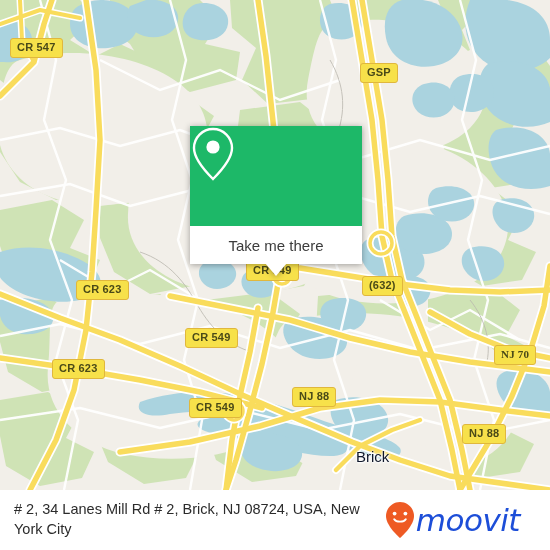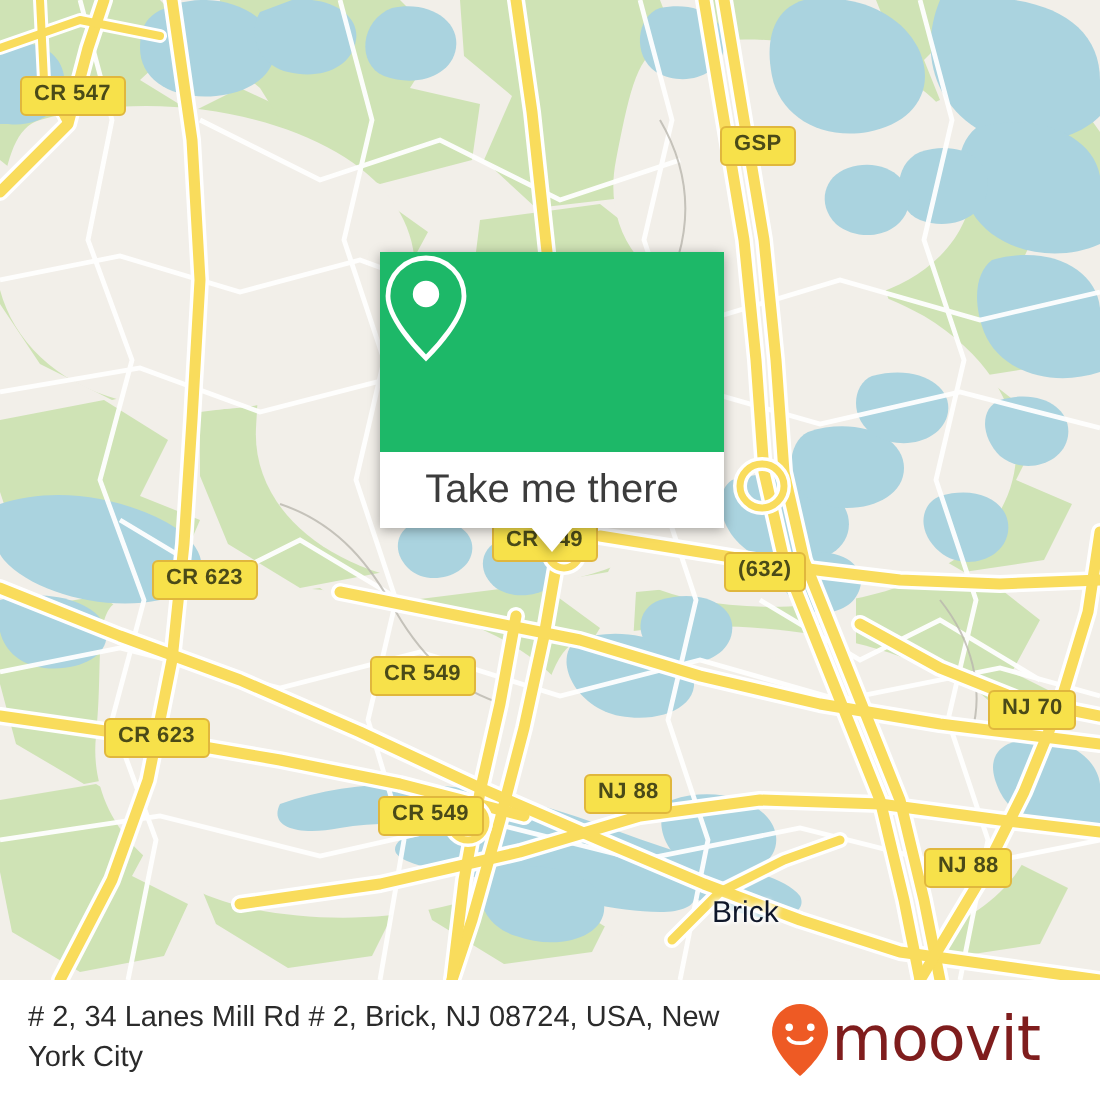--- a/index.html
+++ b/index.html
@@ -63,21 +63,21 @@
     align-items: center;
     justify-content: center;
   }
   #popup-footer {
     height: 38px;
     background: #FFFFFF;
     display: flex;
     align-items: center;
     justify-content: center;
     color: #3c3c3c;
-    font-size: 20px;
+    font-size: 15px;
   }
   #popup-tail {
     position: absolute;
     left: 50%;
     bottom: -12px;
     margin-left: -11px;
     width: 0; height: 0;
     border-left: 11px solid transparent;
     border-right: 11px solid transparent;
     border-top: 13px solid #FFFFFF;
@@ -111,26 +111,27 @@
     color: #2b2b2b;
     padding-right: 8px;
   }
   #brand {
     display: flex;
     align-items: center;
     flex-shrink: 0;
   }
   #brand-word {
     font-size: 31px;
-    color: #7f1d1d;
+    color: #1d4ed8;
     letter-spacing: -0.5px;
     line-height: 1;
     font-family: "DejaVu Sans", sans-serif;
     font-weight: normal;
     margin-left: 1px;
+    font-style: italic;
   }
 </style>
 </head>
 <body>
 
 <div id="app">
 
   <div id="map">
 
     <svg width="550" height="490" viewBox="0 0 550 490">
@@ -305,21 +306,21 @@
       </g>
     </svg>
 
     <div class="shield" style="left:10px; top:38px;">CR 547</div>
     <div class="shield" style="left:360px; top:63px;text-align:right;">GSP</div>
     <div class="shield" style="left:76px; top:280px;">CR 623</div>
     <div class="shield" style="left:246px; top:261px;">CR 549</div>
     <div class="shield" style="left:362px; top:276px;">(632)</div>
     <div class="shield" style="left:185px; top:328px;">CR 549</div>
     <div class="shield" style="left:52px; top:359px;">CR 623</div>
-    <div class="shield" style="left:494px; top:345px;">NJ 70</div>
+    <div class="shield" style="left:494px; top:345px;font-family:Liberation Serif, serif;">NJ 70</div>
     <div class="shield" style="left:189px; top:398px;">CR 549</div>
     <div class="shield" style="left:292px; top:387px;">NJ 88</div>
     <div class="shield" style="left:462px; top:424px;">NJ 88</div>
 
     <div class="place-label" style="left:356px; top:448px;">Brick</div>
 
     <div id="popup">
       <div id="popup-image">
         <svg width="46" height="56" viewBox="0 0 46 56">
           <path d="M23,3 C12.5,3 4,11.5 4,22 C4,33 18,48 23,53 C28,48 42,33 42,22 C42,11.5 33.5,3 23,3 Z" fill="none" stroke="#FFFFFF" stroke-width="2.4"></path>

